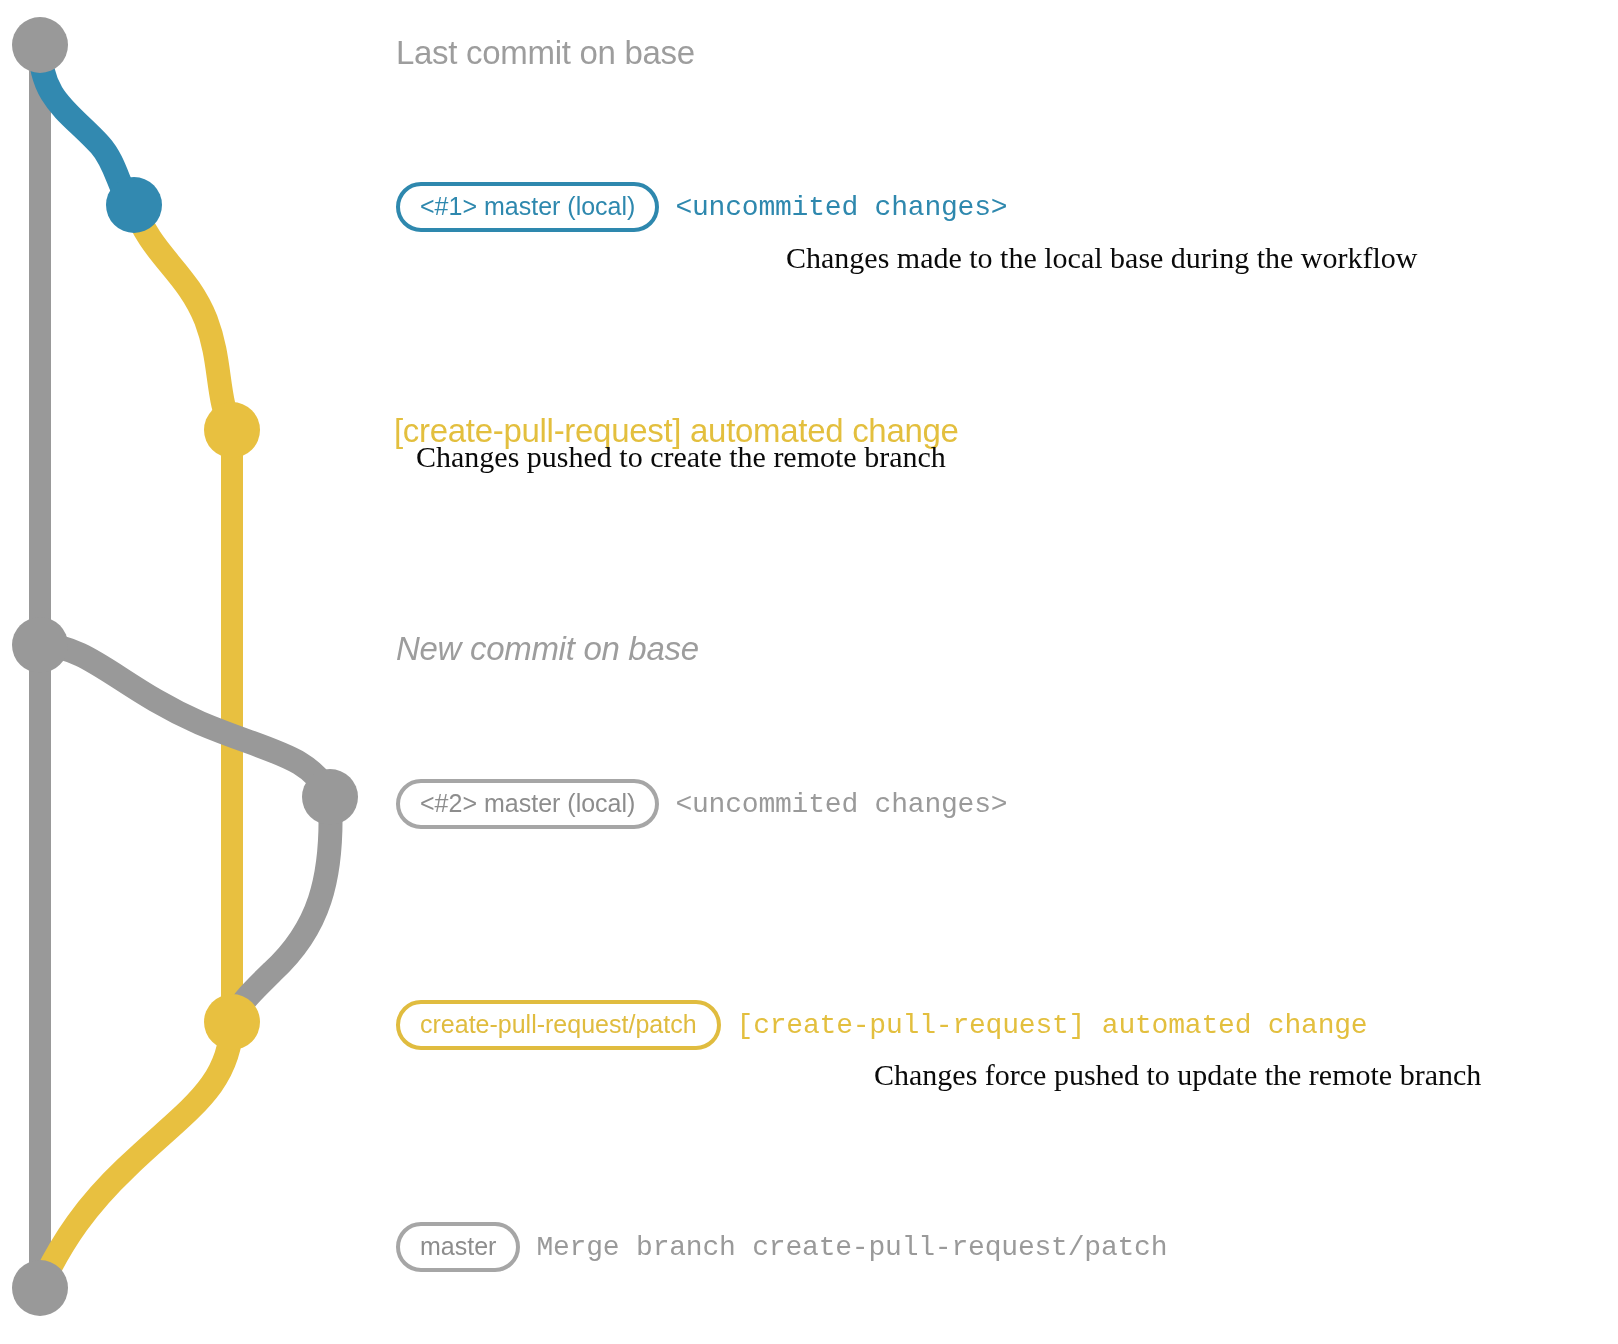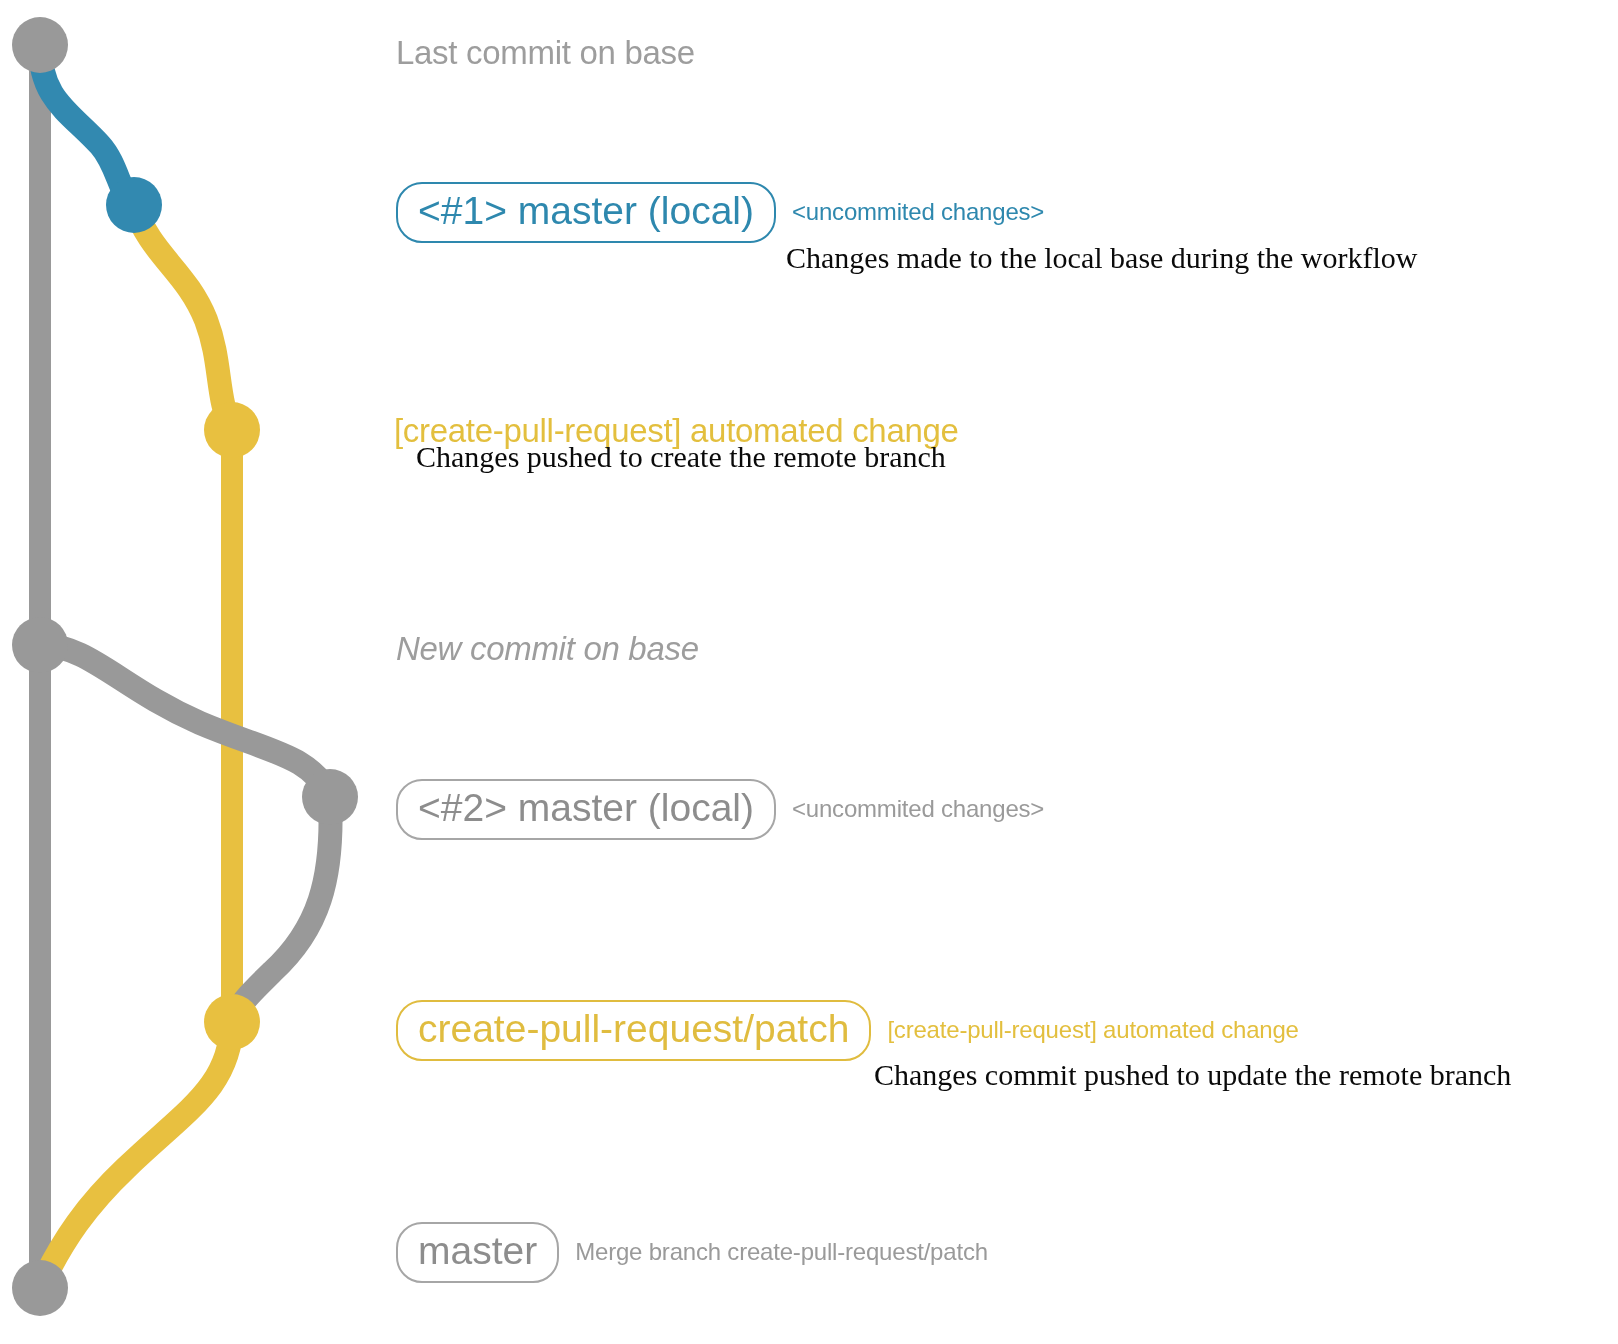--- a/index.html
+++ b/index.html
@@ -30,35 +30,36 @@
   }
   .sub {
     position: absolute;
     white-space: nowrap;
     font-family: "Liberation Serif", serif;
     font-size: 30px;
     color: #0a0a0a;
   }
   .badge {
     display: inline-block;
-    border: 2px solid #b91c1c;
+    border: 4px solid #b91c1c;
     border-radius: 26px;
     padding: 7px 20px 9px 20px;
-    font-size: 39px;
+    font-size: 25px;
     color: #8d8d8d;
     line-height: 1.05;
     background: #ffffff;
   }
   .badge.blue { border-color: #2e88ae; color: #2e88ae; }
   .badge.yellow { border-color: #e0bc3f; color: #e0bc3f; }
   .badge.gray { border-color: #a6a6a6; color: #8d8d8d; }
   .msg {
-    font-size: 24px;
+    font-size: 28px;
     margin-left: 16px;
     letter-spacing: -0.2px;
+    font-family: Liberation Mono, monospace;
   }
   .msg.blue { color: #2e88ae; }
   .msg.yellow { color: #e3bf3e; }
   .msg.gray { color: #9a9a9a; }
   .plain {
     position: absolute;
     white-space: nowrap;
     font-size: 33px;
     letter-spacing: -0.3px;
   }
@@ -110,20 +111,20 @@
 
   <div class="row" style="left:396px; top:779px;">
     <span class="badge gray">&lt;#2&gt; master (local)</span>
     <span class="msg gray">&lt;uncommited changes&gt;</span>
   </div>
 
   <div class="row" style="left:396px; top:1000px;">
     <span class="badge yellow">create-pull-request/patch</span>
     <span class="msg yellow">[create-pull-request] automated change</span>
   </div>
-  <div class="sub" style="left:874px; top:1058px;">Changes commit pushed to update the remote branch</div>
+  <div class="sub" style="left:874px; top:1058px;">Changes force pushed to update the remote branch</div>
 
   <div class="row" style="left:396px; top:1222px;">
     <span class="badge gray">master</span>
     <span class="msg gray">Merge branch create-pull-request/patch</span>
   </div>
 
 </div>
 
 </body></html>

